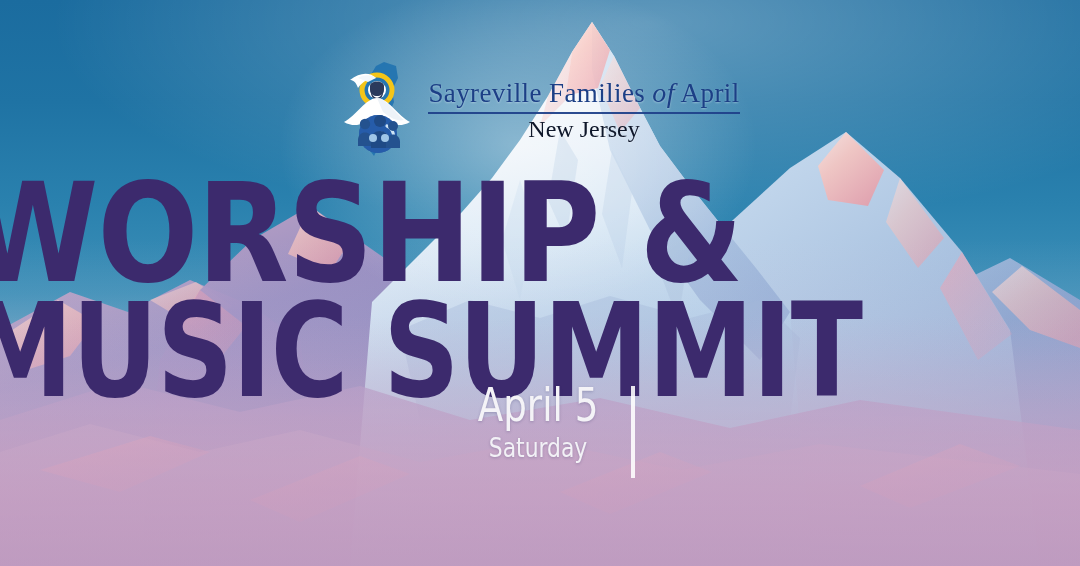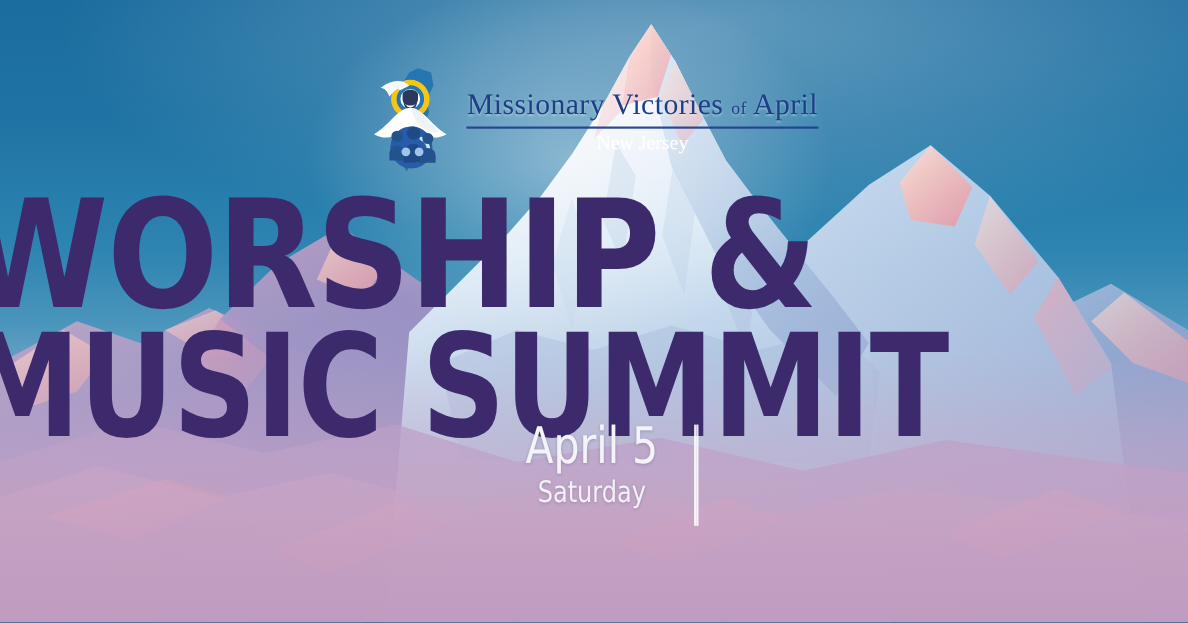--- a/index.html
+++ b/index.html
@@ -70,27 +70,27 @@
     display:flex; align-items:center; justify-content:center; gap:10px;
   }
   .logo-mark{ width:78px; height:100px; flex:0 0 auto; }
   .logo-type{ display:flex; flex-direction:column; align-items:center; }
   .logo-line1{
     font-family:"Liberation Serif", serif;
     font-size:27px; letter-spacing:.4px; color:#1c3f86;
     white-space:nowrap; line-height:1.05;
     text-shadow:0 1px 2px rgba(255,255,255,.35);
   }
-  .logo-line1 .it{ font-size:16px; }
+  .logo-line1 .it{ font-style:italic; font-size:28px; }
   .logo-rule{
     width:100%; height:2px; background:#20418a; margin:5px 0 3px; opacity:.95;
   }
   .logo-line2{
     font-family:"Liberation Serif", serif;
-    font-size:18px; color:#ffffff; line-height:1.05;
+    font-size:24px; color:#0f172a; line-height:1.05;
     text-shadow:0 1px 2px rgba(255,255,255,.35);
   }
 
   
   .title{
     position:absolute; left:0; right:0; top:186px;
     text-align:left; user-select:none;
   }
   .t-line{
     font-family:"DejaVu Sans", sans-serif;
@@ -256,21 +256,21 @@
       <ellipse cx="40" cy="61" rx="6" ry="6" fill="#1f4a86"></ellipse>
       <path d="M31,80 C31,68 49,68 49,80 L49,88 L31,88 Z" fill="#1f4a86"></path>
       <ellipse cx="53" cy="66" rx="5" ry="5" fill="#24528f"></ellipse>
       <path d="M46,82 C46,72 60,72 60,82 L60,88 L46,88 Z" fill="#24528f"></path>
       <ellipse cx="33" cy="78" rx="4" ry="4" fill="#9fc6e8"></ellipse>
       <ellipse cx="45" cy="78" rx="4" ry="4" fill="#9fc6e8"></ellipse>
     </svg>
 
     <div class="logo-type">
       <div class="logo-line1">
-        <span>Missionary Victories</span>
+        <span>Sayreville Families</span>
         <span class="it">of</span>
         <span>April</span>
       </div>
       <div class="logo-rule"></div>
       <div class="logo-line2">New Jersey</div>
     </div>
   </div>
 
   <div class="title">
     <div class="t-line t1">WORSHIP &amp;</div>

